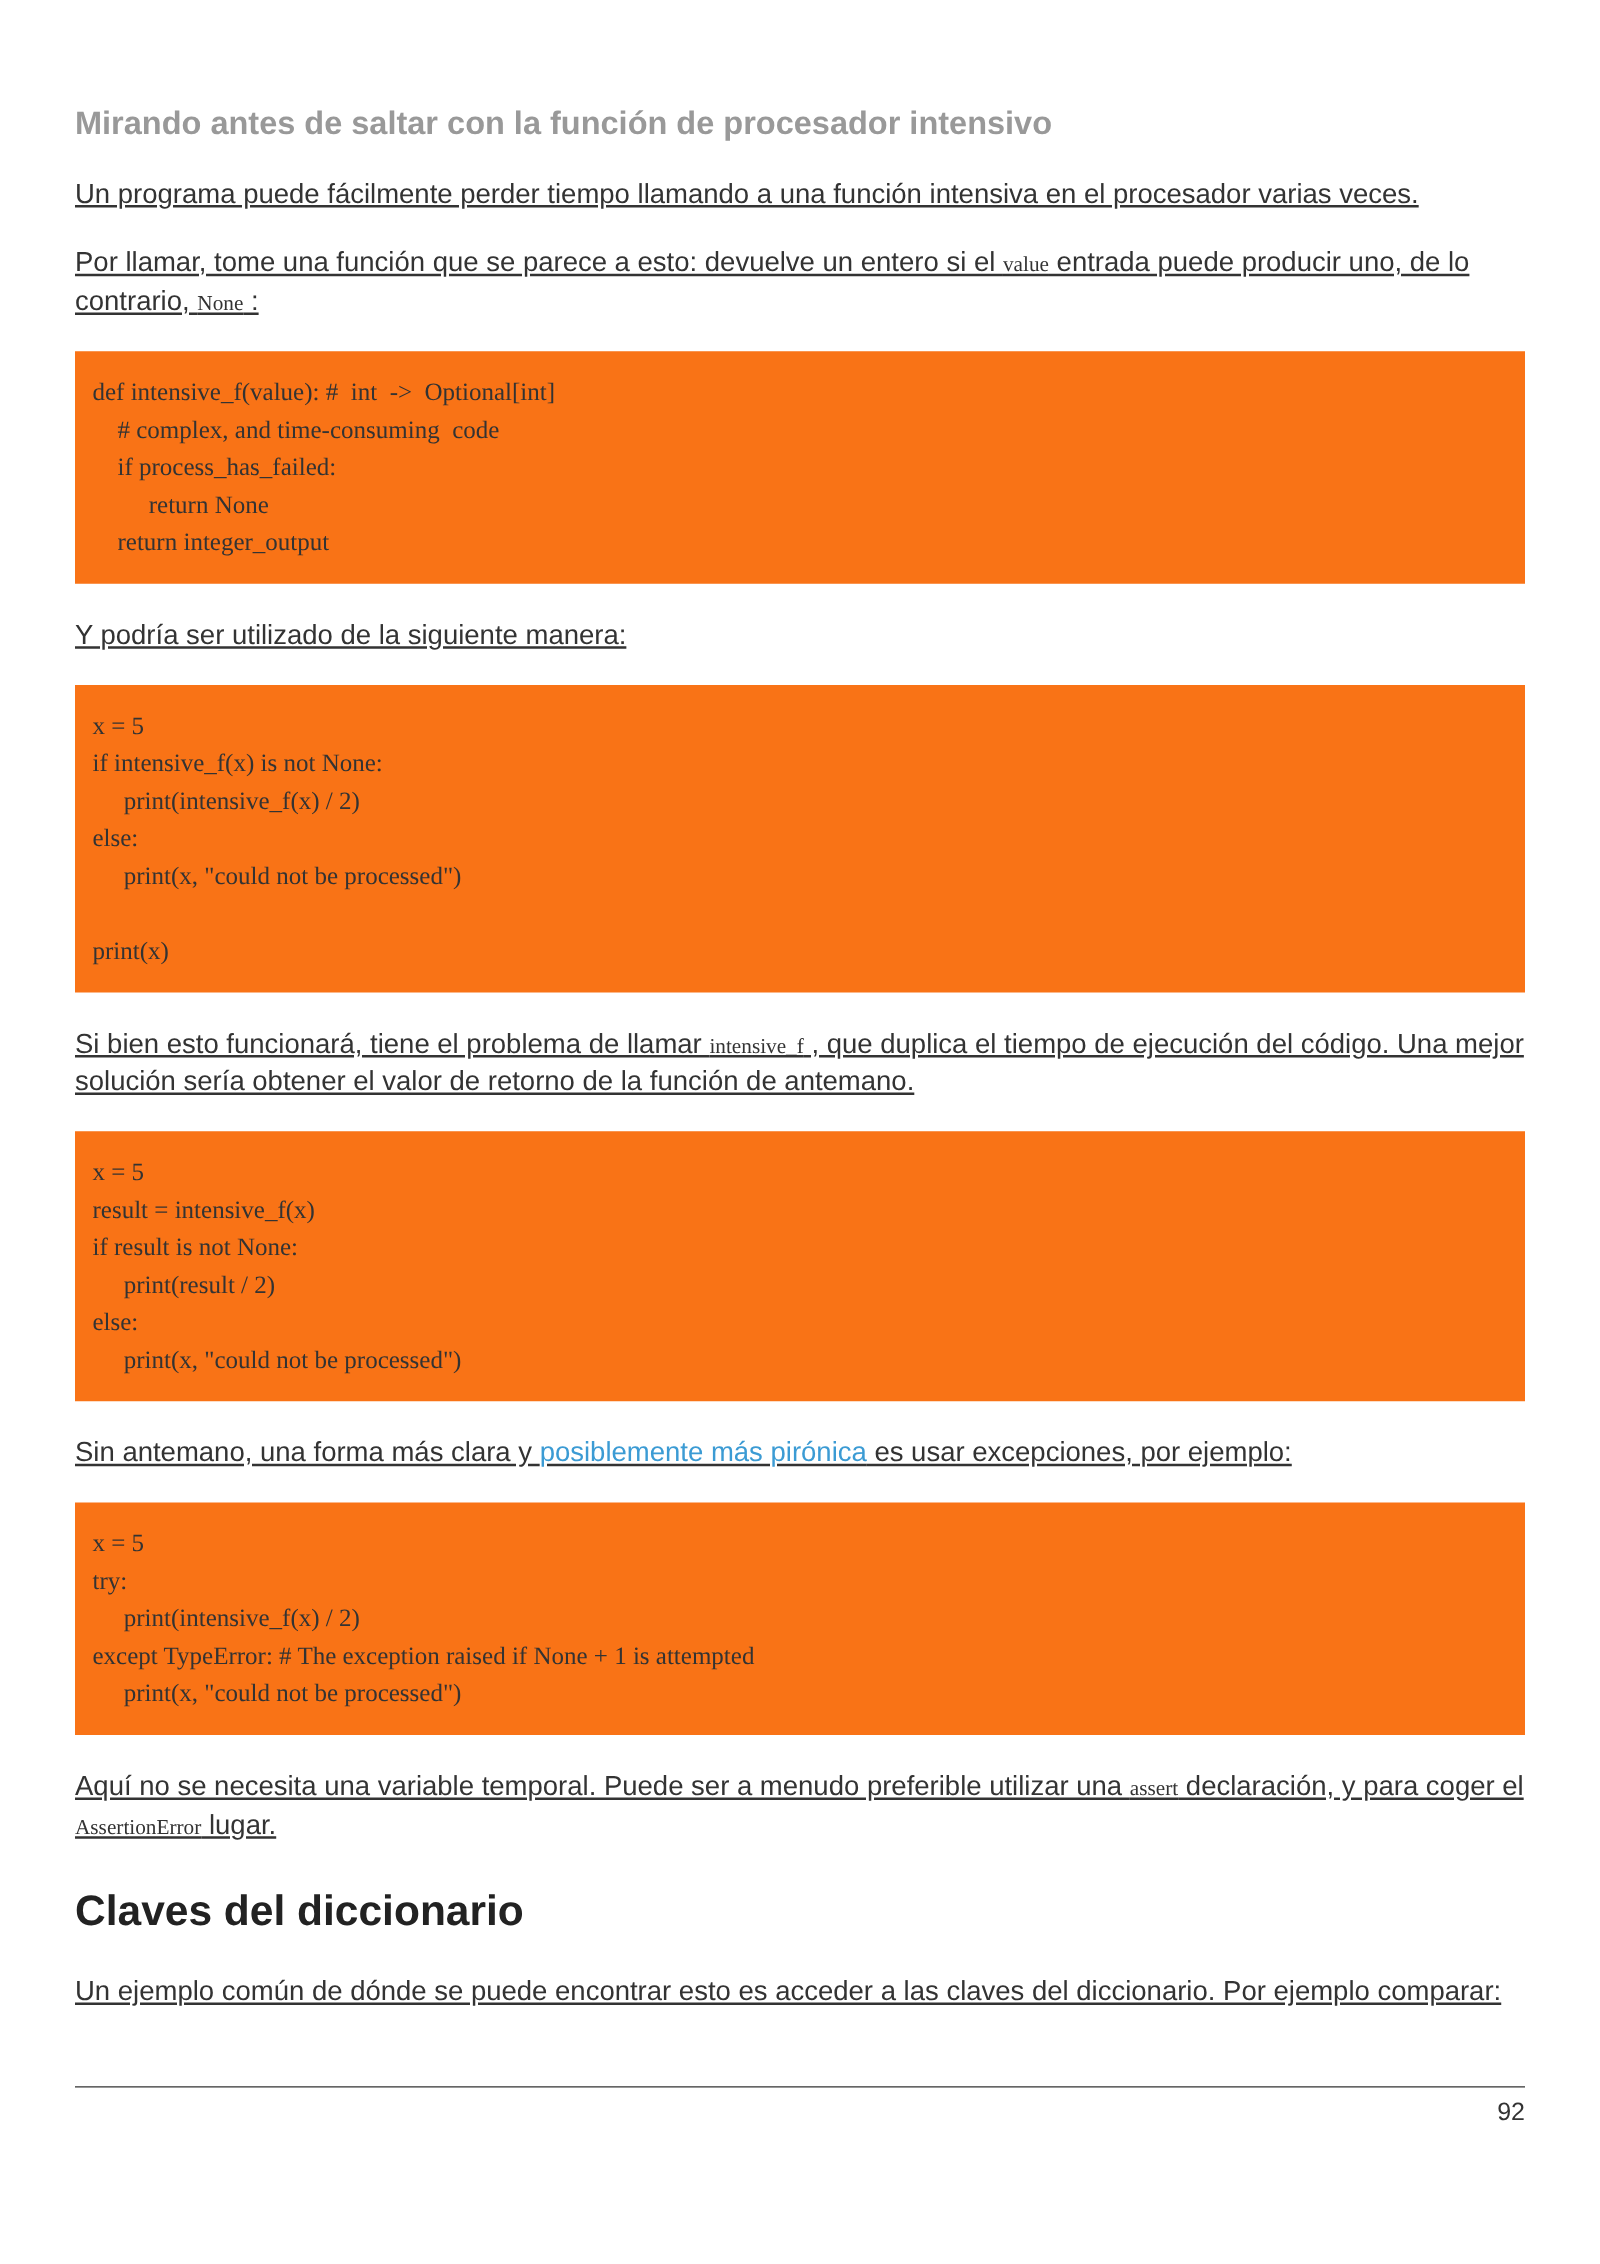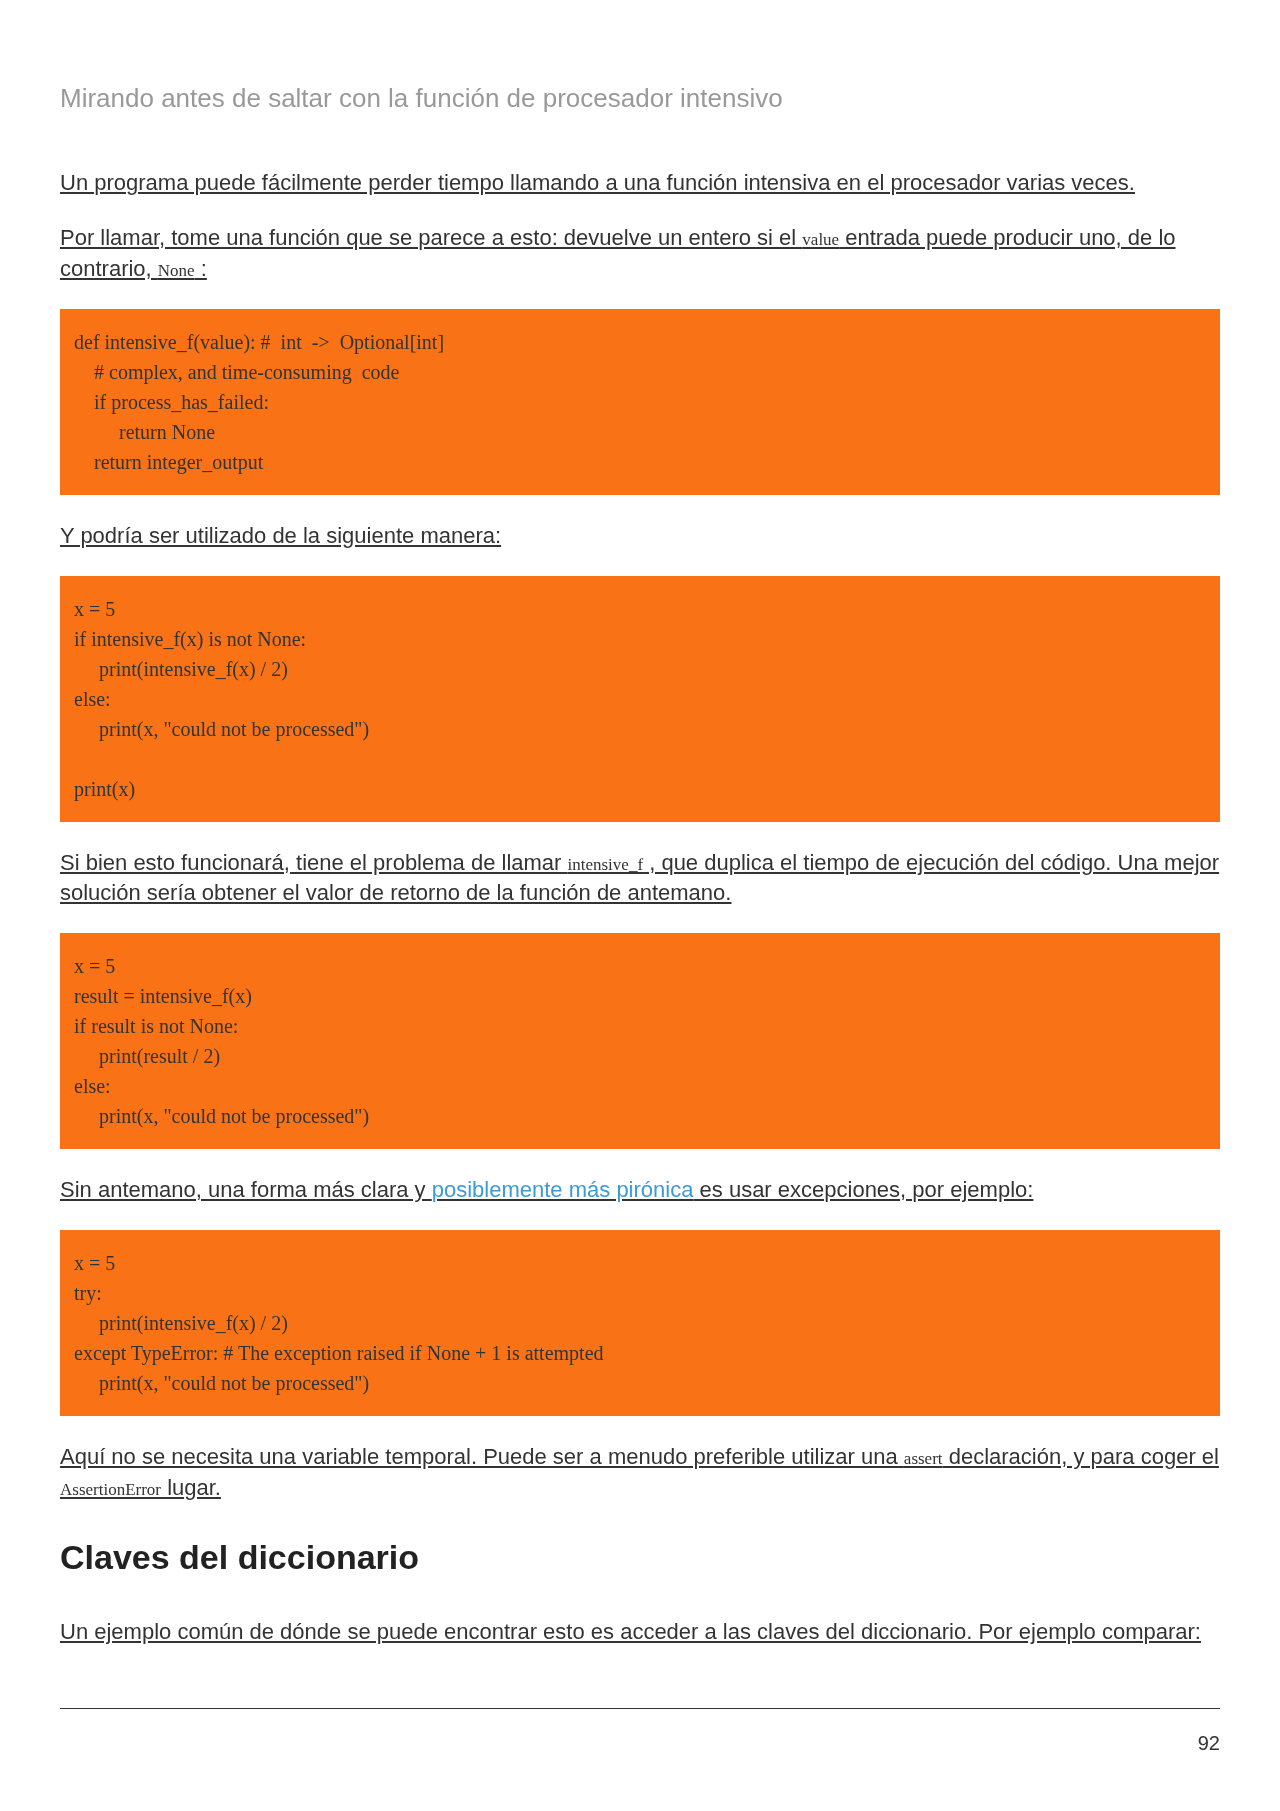--- a/index.html
+++ b/index.html
@@ -11,23 +11,23 @@
       font-family: Arial, Helvetica, sans-serif;
       background: #ffffff;
       width: 1280px;
       padding: 80px 60px 40px 60px;
       color: #333333;
       font-size: 22px;
       line-height: 1.4;
     }
     .section-title {
       color: #999999;
-      font-weight: normal;
+      font-weight: bold;
       font-size: 26px;
-      margin-bottom: 52px;
+      margin-bottom: 24px;
     }
     .para {
       margin-bottom: 24px;
       color: #333333;
       text-decoration: underline;
     }
     .code-inline {
       font-family: Georgia, 'Times New Roman', serif;
       font-size: 17px;
       color: #333333;
@@ -44,26 +44,26 @@
     }
     .link {
       color: #3b9bd4;
       text-decoration: none;
     }
     h2.main-heading {
       font-size: 34px;
       font-weight: bold;
       color: #222222;
       margin-top: 30px;
-      margin-bottom: 36px;
+      margin-bottom: 25px;
     }
     .page-footer {
       border-top: 1px solid #333333;
       margin-top: 60px;
-      padding-top: 20px;
+      padding-top: 6px;
       text-align: right;
       font-size: 20px;
       color: #333333;
     }
   </style>
 </head>
 <body>
 
 <div class="section-title">Mirando antes de saltar con la función de procesador intensivo</div>
 

